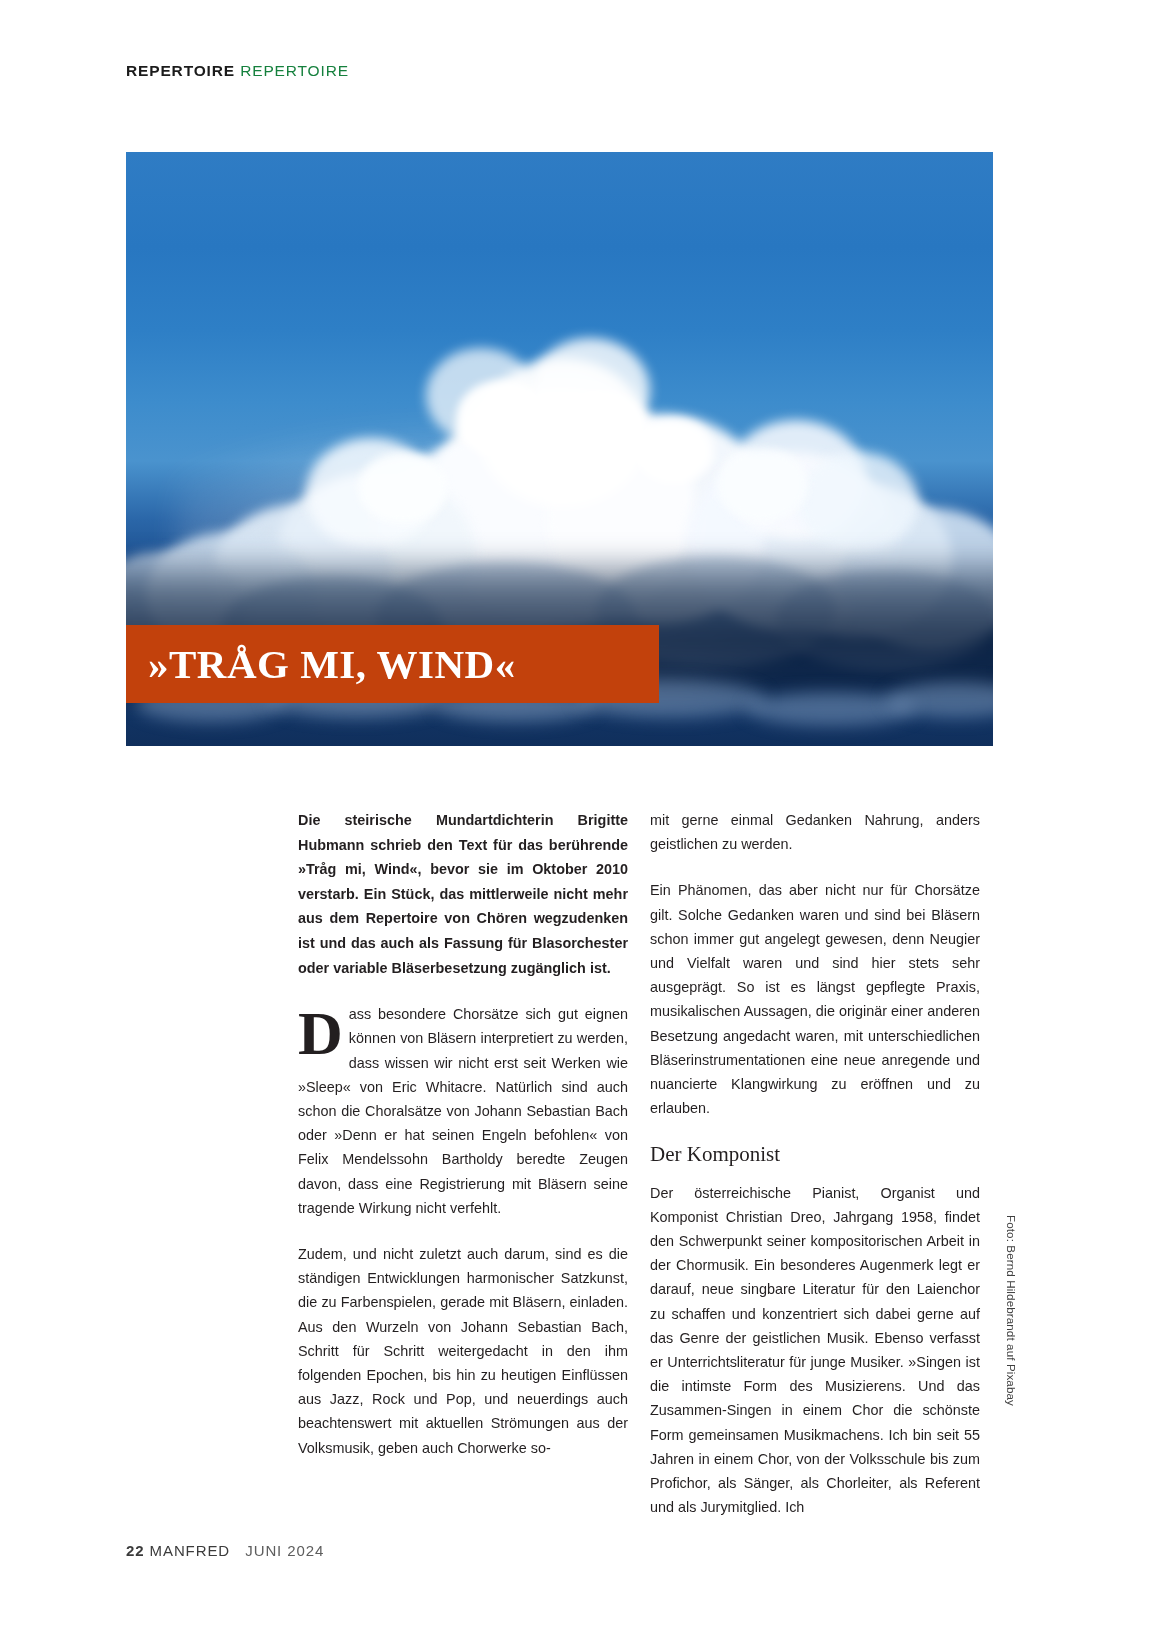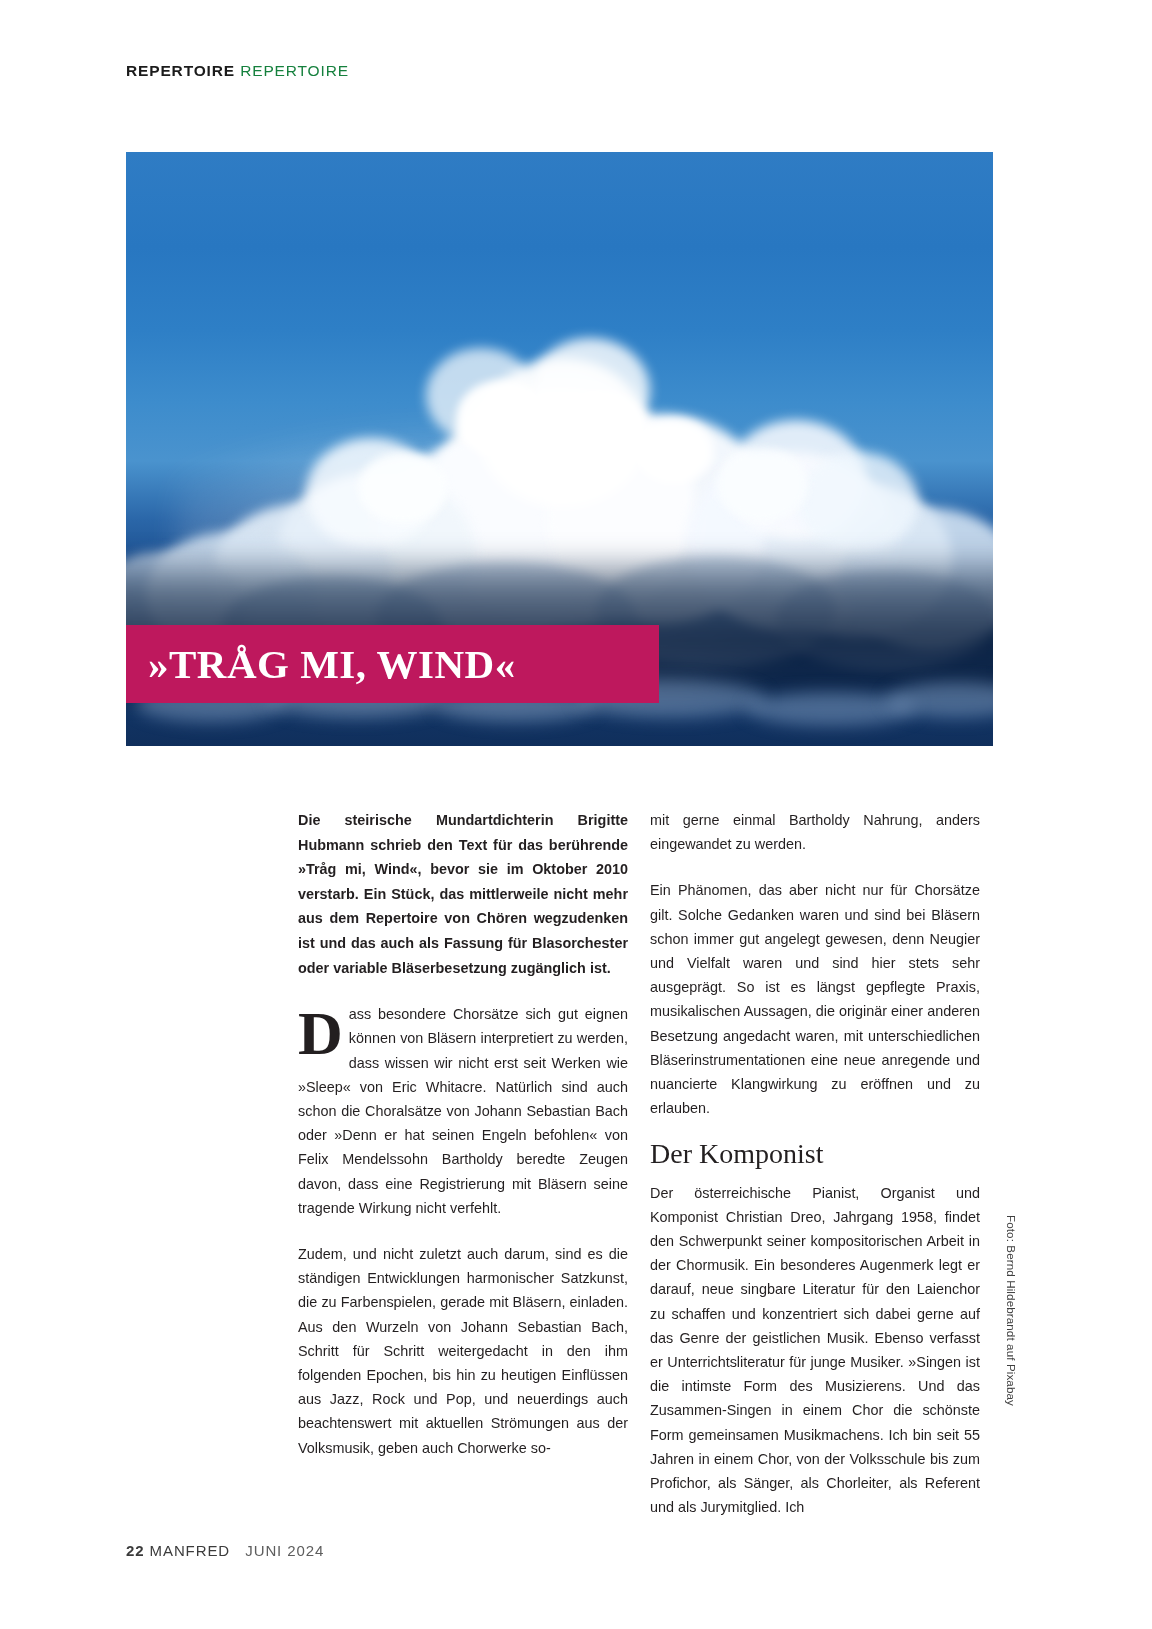--- a/index.html
+++ b/index.html
@@ -95,21 +95,21 @@
 
   
   .titleplate {
     position: absolute;
     left: 126px;
     top: 625px;
     width: 867px;
   }
   .title-bar {
     width: 533px;
-    background: #be185d;
+    background: #c2410c;
     height: 78px;
     display: flex;
     align-items: center;
     padding-left: 22px;
     box-sizing: border-box;
   }
   .title-bar h1 {
     margin: 0;
     font-family: "Liberation Serif", serif;
     font-weight: 700;
@@ -166,21 +166,21 @@
     font-family: "Liberation Serif", serif;
     font-weight: 700;
     font-size: 62px;
     line-height: 50px;
     padding: 6px 6px 0 0;
     color: #231f20;
   }
   h3.subhead {
     font-family: "Liberation Serif", serif;
     font-weight: 400;
-    font-size: 28px;
+    font-size: 21px;
     margin: 16px 0 14px 0;
     color: #231f20;
     text-align: left;
   }
 
   
   .credit {
     position: absolute;
     left: 1018px;
     top: 1215px;
@@ -275,21 +275,21 @@
 
     <div class="col left">
       <p class="lead">Die steirische Mundartdichterin Brigitte Hubmann schrieb den Text für das berührende »Tråg mi, Wind«, bevor sie im Oktober 2010 verstarb. Ein Stück, das mittlerweile nicht mehr aus dem Repertoire von Chören wegzudenken ist und das auch als Fassung für Blasorchester oder variable Bläserbesetzung zugänglich ist.</p>
       <p class="dropcap-para">
         <span class="dropcap">D</span><span>ass besondere Chorsätze sich gut eignen können von Bläsern interpretiert zu werden, dass wissen wir nicht erst seit Werken wie »Sleep« von Eric Whitacre. Natürlich sind auch schon die Choralsätze von Johann Sebastian Bach oder »Denn er hat seinen Engeln befohlen« von Felix Mendelssohn Bartholdy beredte Zeugen davon, dass eine Registrierung mit Bläsern seine tragende Wirkung nicht verfehlt.</span>
       </p>
       <p>Zudem, und nicht zuletzt auch darum, sind es die ständigen Entwicklungen harmonischer Satzkunst, die zu Farbenspielen, gerade mit Bläsern, einladen. Aus den Wurzeln von Johann Sebastian Bach, Schritt für Schritt weitergedacht in den ihm folgenden Epochen, bis hin zu heutigen Einflüssen aus Jazz, Rock und Pop, und neuerdings auch beachtenswert mit aktuellen Strömungen aus der Volksmusik, geben auch Chorwerke so-</p>
     </div>
 
     <div class="col right">
-      <p>mit gerne einmal Bartholdy Nahrung, anders eingewandet zu werden.</p>
+      <p>mit gerne einmal Gedanken Nahrung, anders geistlichen zu werden.</p>
       <p>Ein Phänomen, das aber nicht nur für Chorsätze gilt. Solche Gedanken waren und sind bei Bläsern schon immer gut angelegt gewesen, denn Neugier und Vielfalt waren und sind hier stets sehr ausgeprägt. So ist es längst gepflegte Praxis, musikalischen Aussagen, die originär einer anderen Besetzung angedacht waren, mit unterschiedlichen Bläserinstrumentationen eine neue anregende und nuancierte Klangwirkung zu eröffnen und zu erlauben.</p>
       <h3 class="subhead">Der Komponist</h3>
       <p>Der österreichische Pianist, Organist und Komponist Christian Dreo, Jahrgang 1958, findet den Schwerpunkt seiner kompositorischen Arbeit in der Chormusik. Ein besonderes Augenmerk legt er darauf, neue singbare Literatur für den Laienchor zu schaffen und konzentriert sich dabei gerne auf das Genre der geistlichen Musik. Ebenso verfasst er Unterrichtsliteratur für junge Musiker. »Singen ist die intimste Form des Musizierens. Und das Zusammen-Singen in einem Chor die schönste Form gemeinsamen Musikmachens. Ich bin seit 55 Jahren in einem Chor, von der Volksschule bis zum Profichor, als Sänger, als Chorleiter, als Referent und als Jurymitglied. Ich</p>
     </div>
 
   </div>
 
   <div class="credit">Foto: Bernd Hildebrandt auf Pixabay</div>
 
   <div class="footer">

